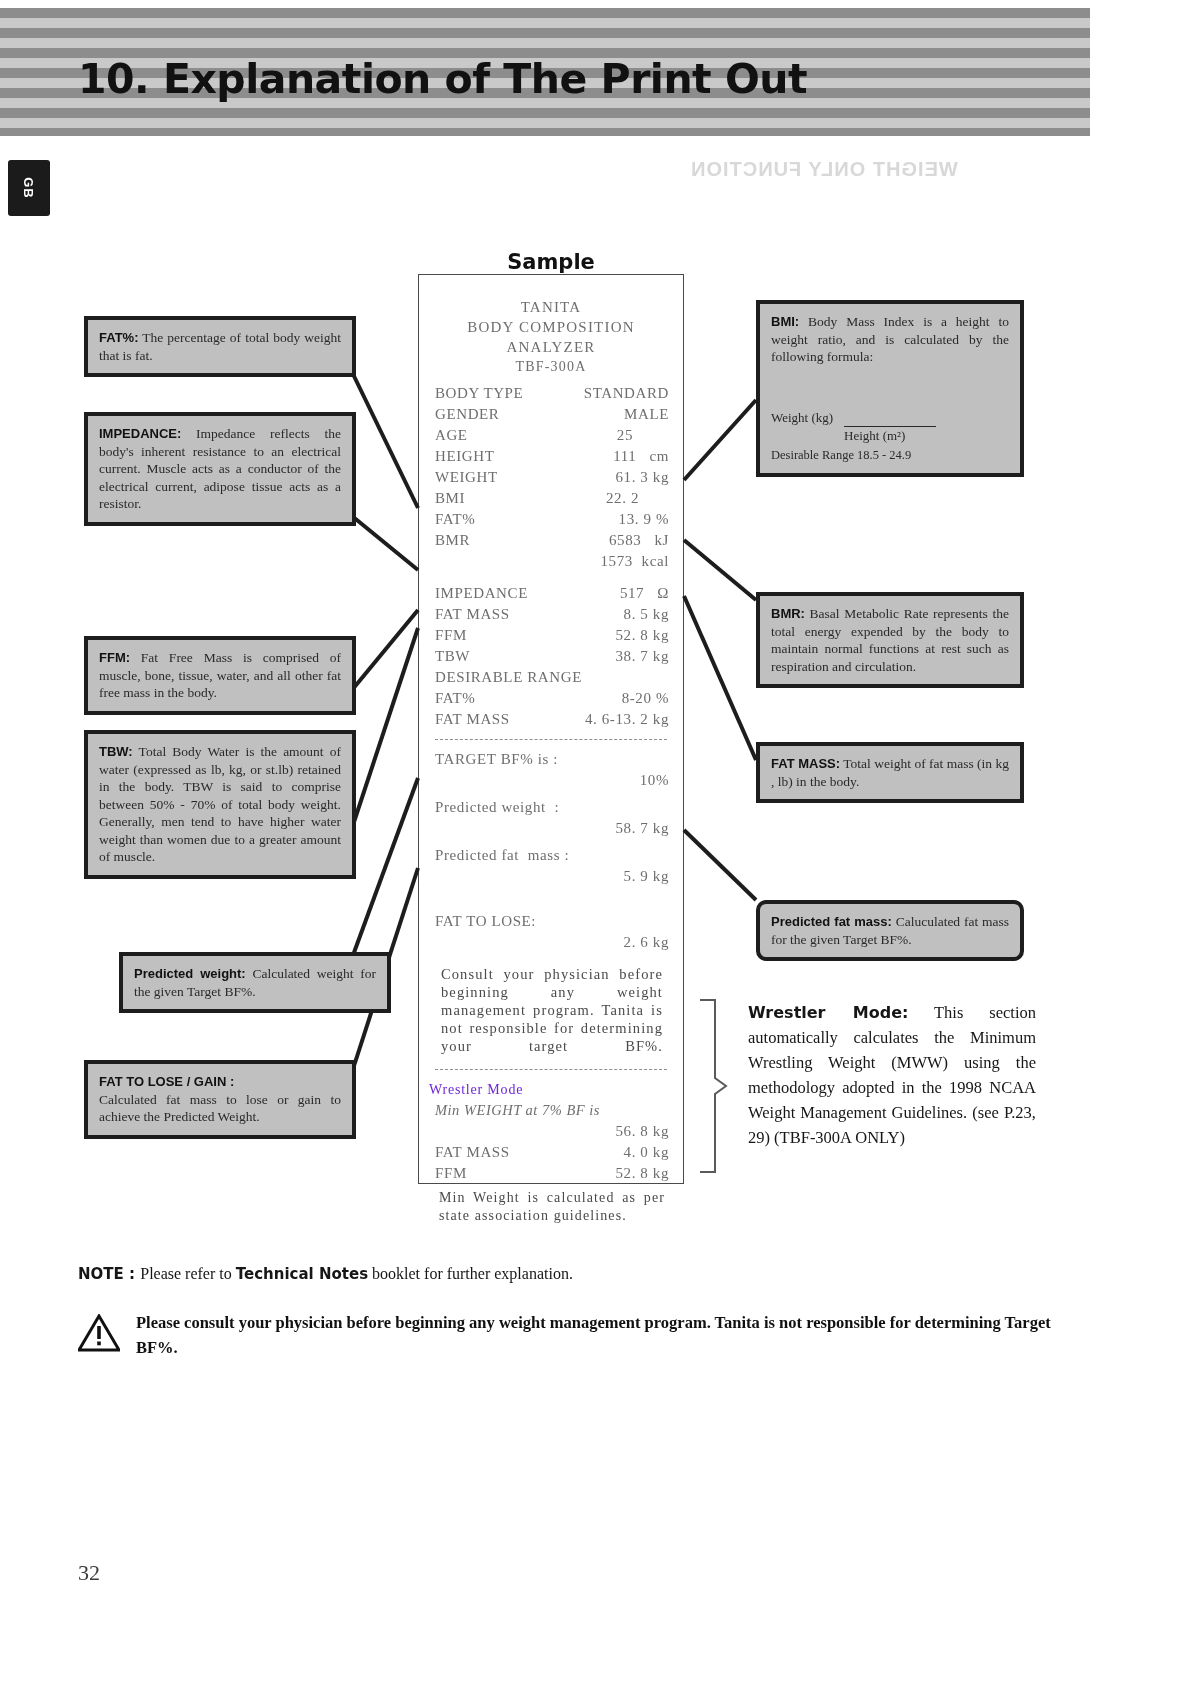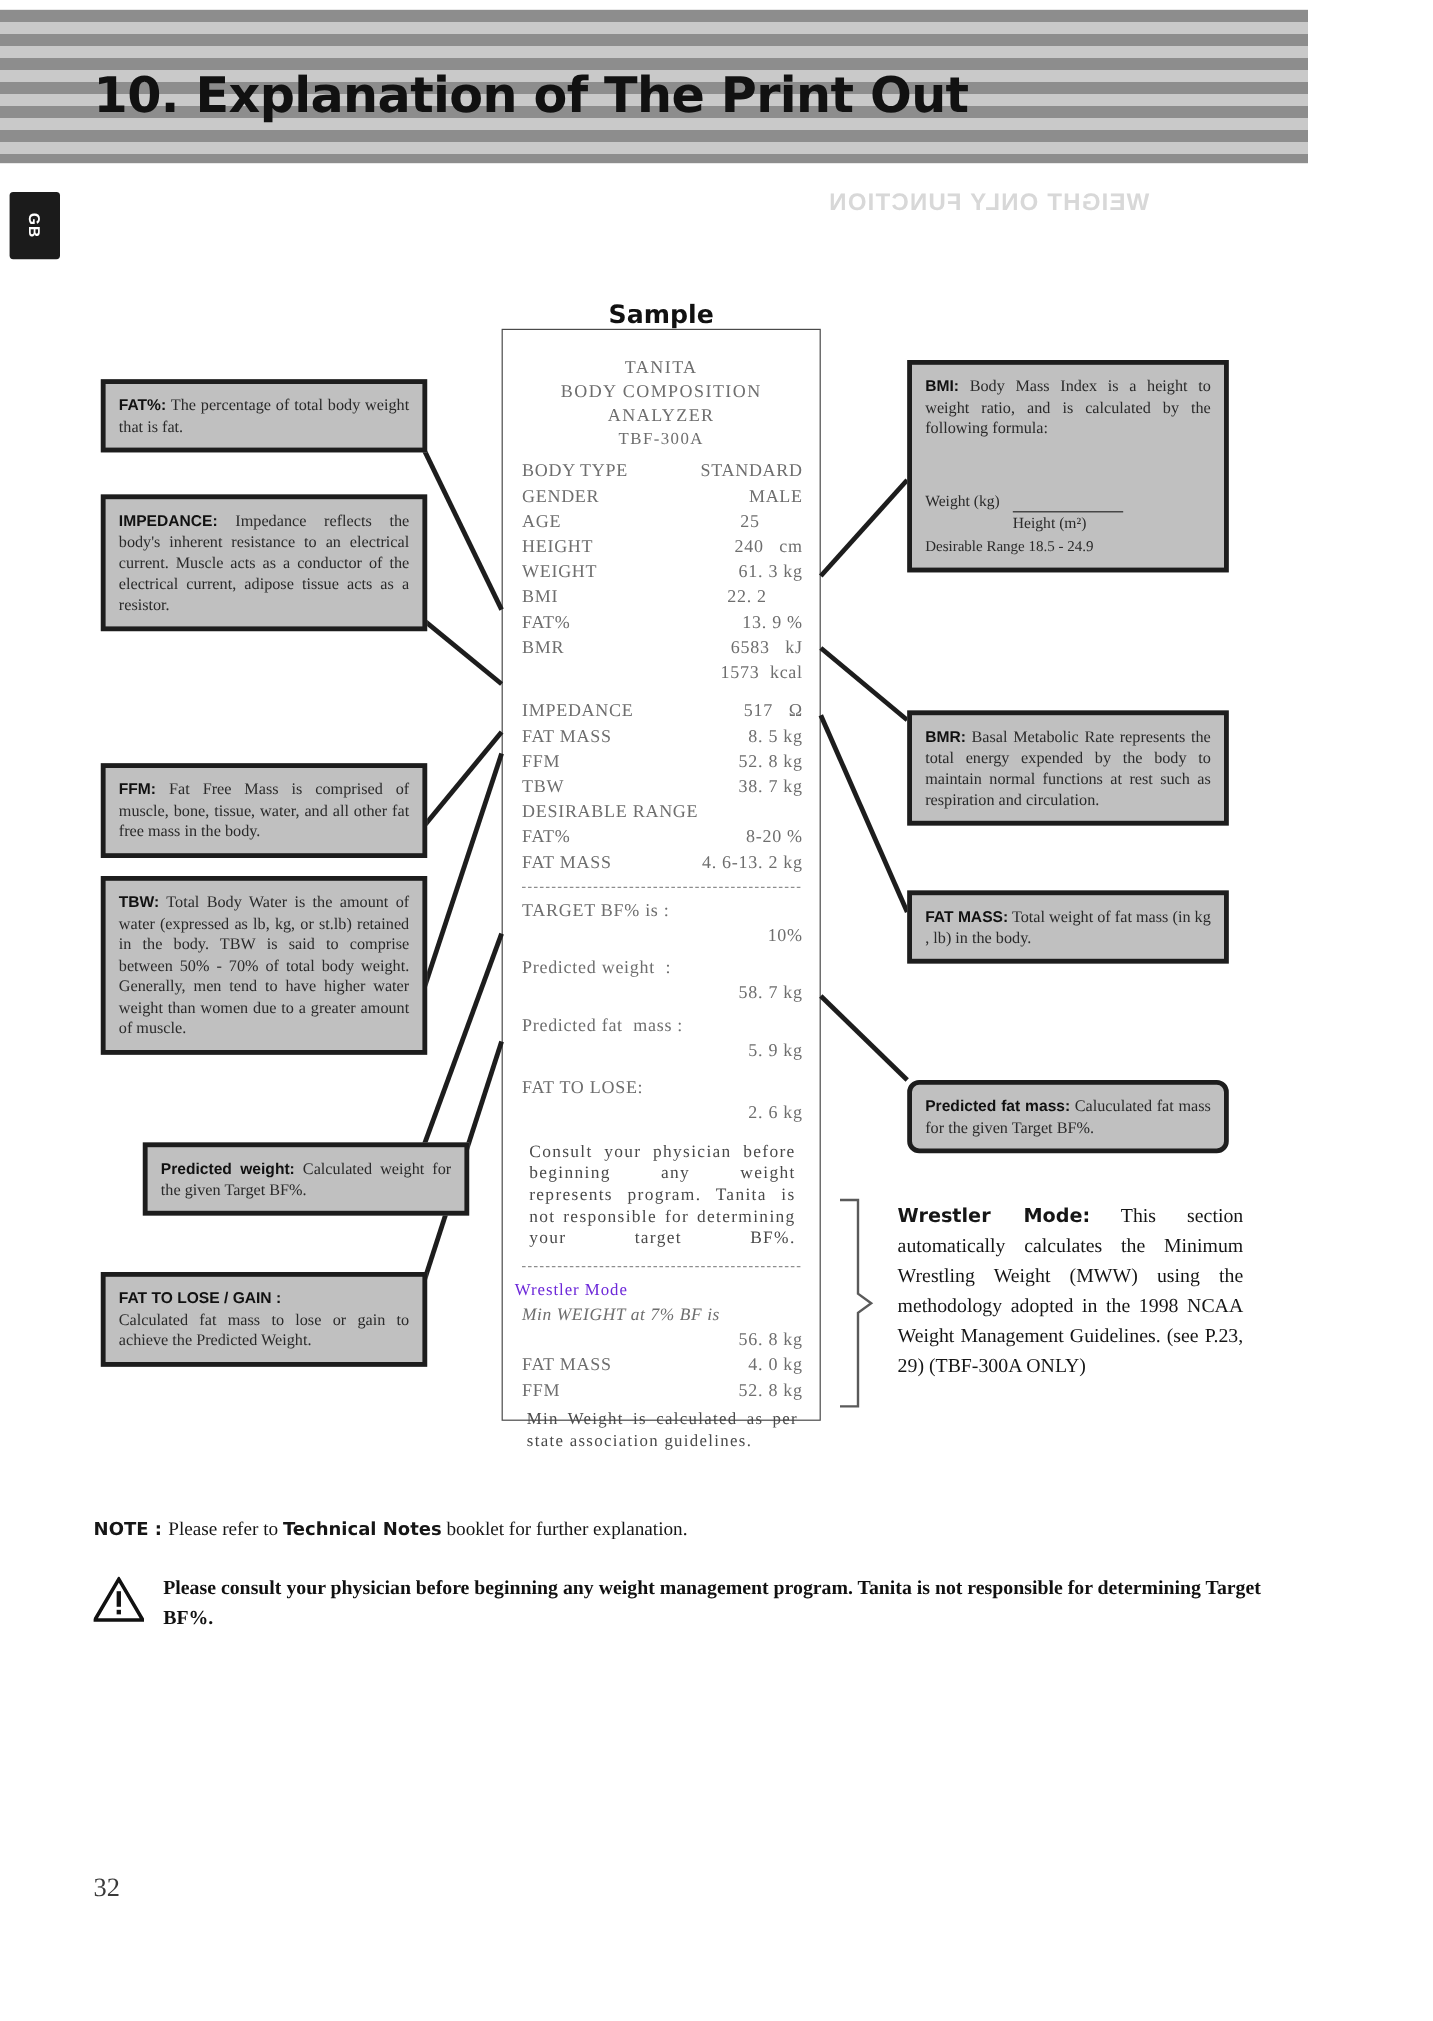--- a/index.html
+++ b/index.html
@@ -197,21 +197,21 @@
     <div class="r-row">
       <span class="lbl">GENDER</span>
       <span class="val">MALE</span>
     </div>
     <div class="r-row">
       <span class="lbl">AGE</span>
       <span class="val" style="padding-right:36px;">25</span>
     </div>
     <div class="r-row">
       <span class="lbl">HEIGHT</span>
-      <span class="val">240   cm</span>
+      <span class="val">111   cm</span>
     </div>
     <div class="r-row">
       <span class="lbl">WEIGHT</span>
       <span class="val">61. 3 kg</span>
     </div>
     <div class="r-row">
       <span class="lbl">BMI</span>
       <span class="val" style="padding-right:30px;">22. 2</span>
     </div>
     <div class="r-row">
@@ -258,26 +258,26 @@
 
     <div class="r-left">TARGET BF% is :</div>
     <div class="r-val-right">10%</div>
 
     <div class="r-left" style="margin-top:6px;">Predicted weight  :</div>
     <div class="r-val-right">58. 7 kg</div>
 
     <div class="r-left" style="margin-top:6px;">Predicted fat  mass :</div>
     <div class="r-val-right">5. 9 kg</div>
 
-    <div class="r-left" style="margin-top:10px;">FAT TO LOSE:</div>
+    <div class="r-left" style="margin-top:24px;">FAT TO LOSE:</div>
     <div class="r-val-right">2. 6 kg</div>
 
     <div style="height:12px;"></div>
 
-    <div class="r-consult">Consult your physician before beginning any weight represents program. Tanita is not responsible for determining your target BF%.</div>
+    <div class="r-consult">Consult your physician before beginning any weight management program. Tanita is not responsible for determining your target BF%.</div>
 
     <div class="r-dash" style="margin-top:14px;"></div>
 
     <div class="r-wrestler-head">Wrestler Mode</div>
 
     <div class="r-minweight">
       <span>Min  WEIGHT  at     7%   BF   is</span>
     </div>
     <div class="r-val-right">56. 8 kg</div>
 

